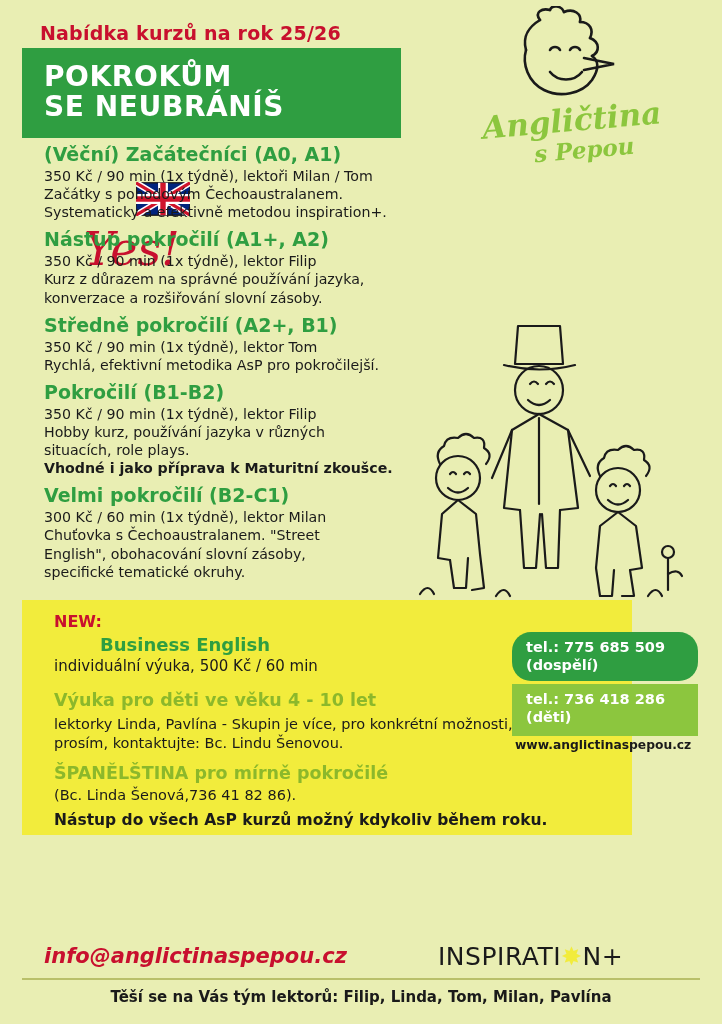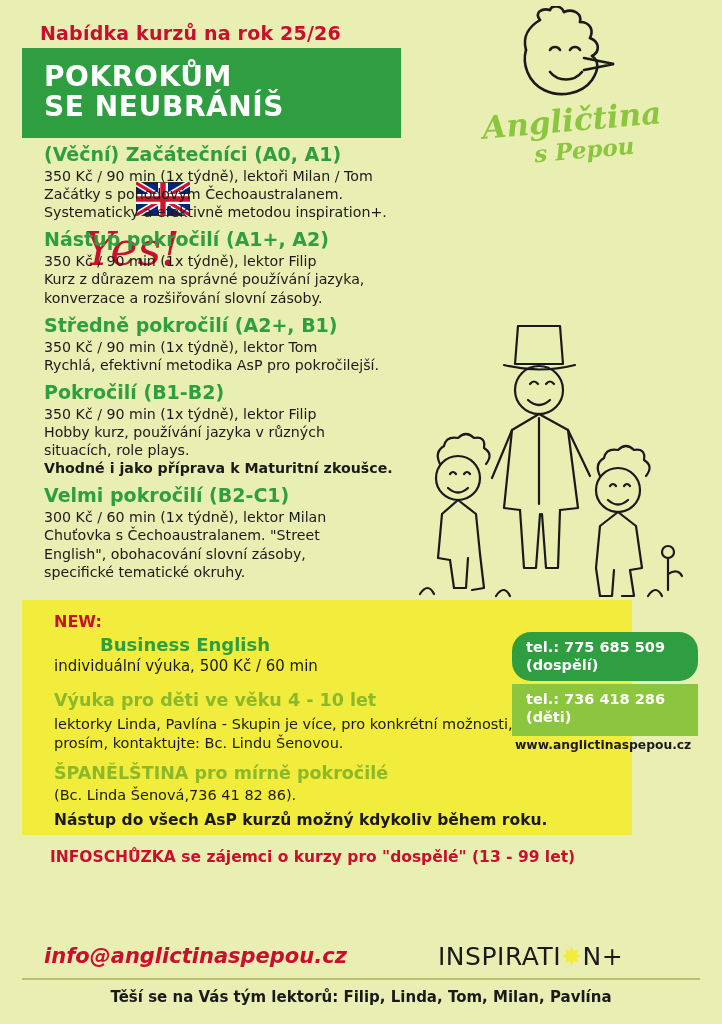--- a/index.html
+++ b/index.html
@@ -452,21 +452,20 @@
 
     <div class="nastup">Nástup do všech AsP kurzů možný kdykoliv během roku.</div>
 
     <div class="tel-box-1" style="white-space: pre-line; border-radius: 19px;">tel.: 775 685 509
 (dospělí)</div>
     <div class="tel-box-2" style="white-space: pre-line;">tel.: 736 418 286
 (děti)</div>
     <div class="web">www.anglictinaspepou.cz</div>
   </div>
 
-  <div class="infoschuzka">INFOSCHŮZKA se zájemci o kurzy pro "dospělé" (13 - 99 let)</div>
 
 
 
   <div class="email">info@anglictinaspepou.cz</div>
 
   <div class="insp"><span>INSPIRATI</span><span class="star">✸</span><span>N+</span></div>
 
   <div class="divider"></div>
   <div class="tesi">Těší se na Vás tým lektorů: Filip, Linda, Tom, Milan, Pavlína</div>
 

